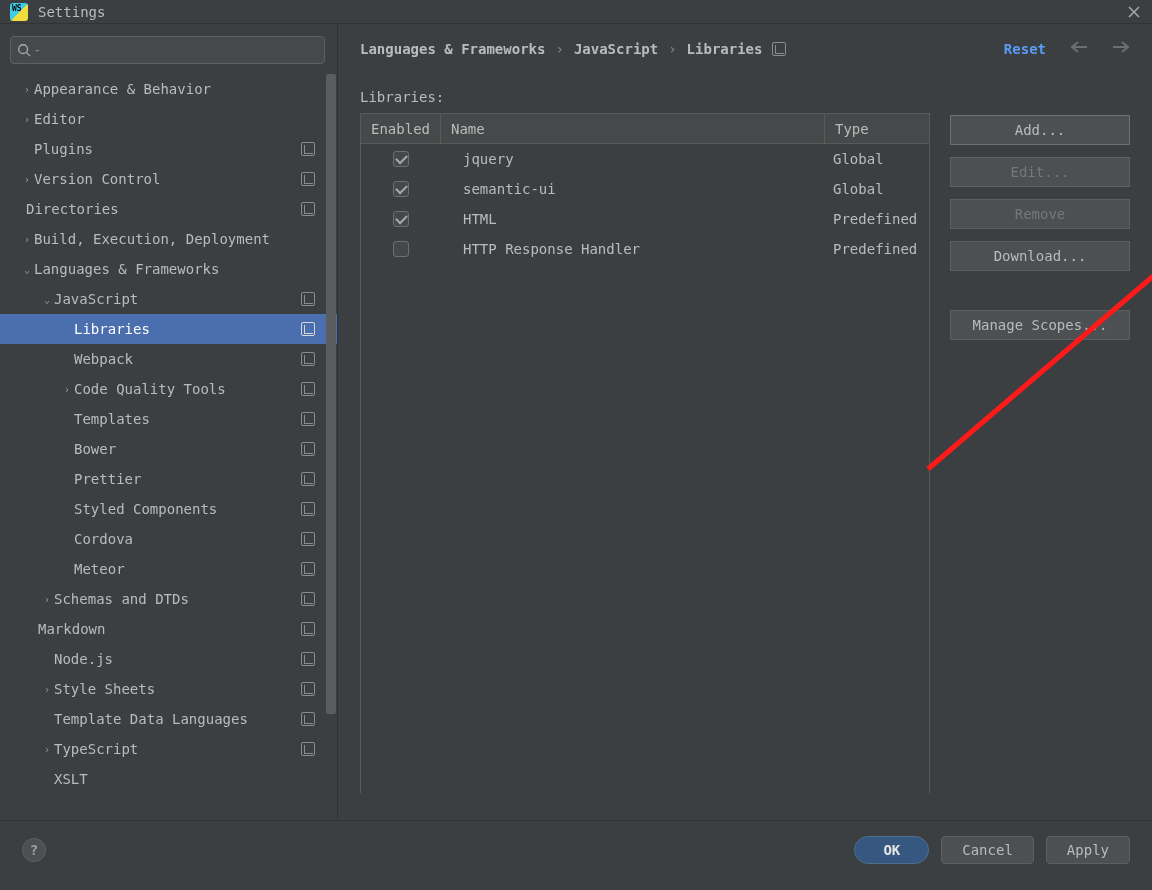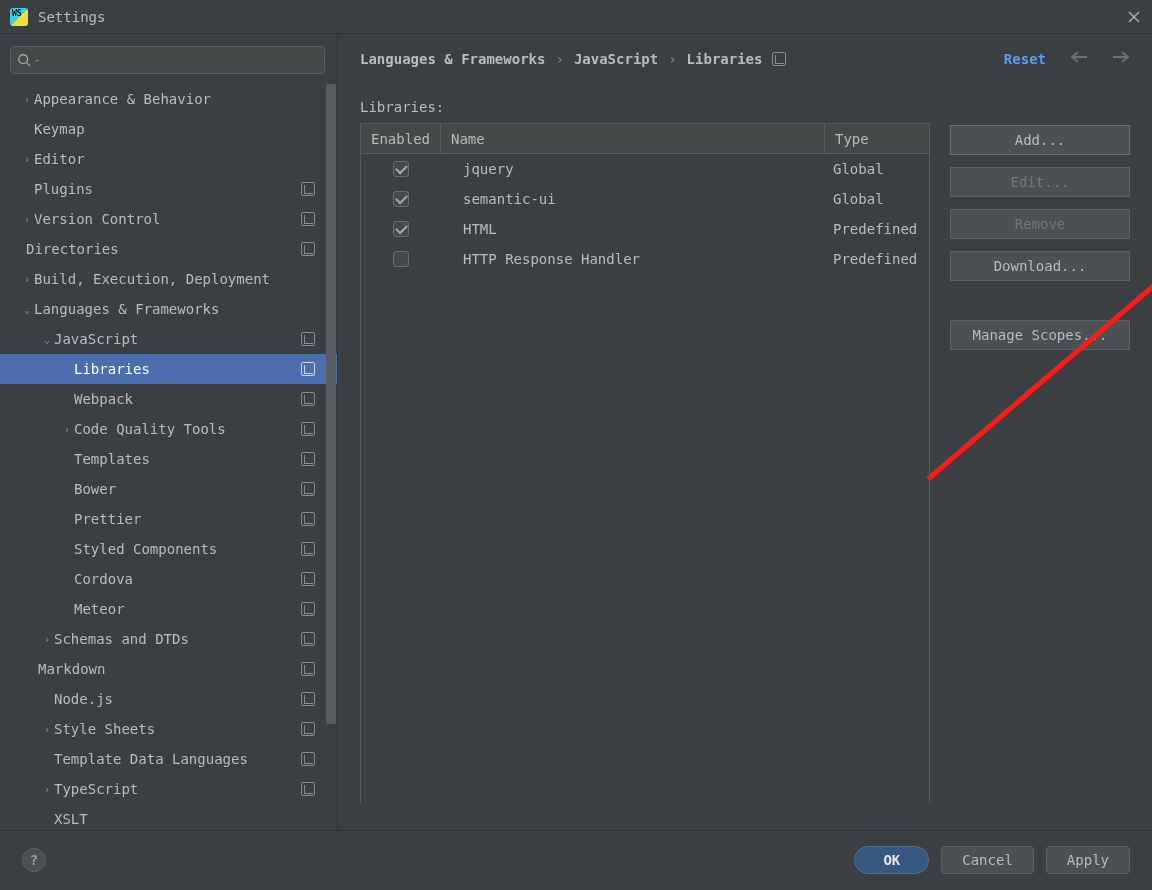--- a/index.html
+++ b/index.html
@@ -7,21 +7,21 @@
     width: 1152px;
     height: 890px;
     background: #3c3f41;
     font-family: "Menlo", "Consolas", monospace;
     font-size: 14px;
     color: #bbbbbb;
     overflow: hidden;
     position: relative;
   }
   .titlebar {
-    height: 34px;
+    height: 24px;
     display: flex;
     align-items: center;
     padding: 0 10px;
     background: #3c3f41;
     border-bottom: 1px solid #323232;
   }
   .titlebar .icon-app {
     width: 18px;
     height: 18px;
     margin-right: 10px;
@@ -287,24 +287,20 @@
             <circle cx="7" cy="7" r="5" stroke="currentColor" stroke-width="1.5" fill="none"></circle>
             <path d="M11 11 L15 15" stroke="currentColor" stroke-width="1.5"></path>
           </svg>
         <span style="color:#888;margin-left:2px;">-</span>
       </div>
     </div>
     <div class="tree" id="tree">
       <div class="tree-row" style="padding-left: 20px;">
           <span class="chev">›</span>
           <span class="label">Appearance &amp; Behavior</span>
-        </div>
-        <div class="tree-row" style="padding-left: 20px;">
-          <span class="chev"></span>
-          <span class="label">Keymap</span>
         </div>
         <div class="tree-row" style="padding-left: 20px;">
           <span class="chev">›</span>
           <span class="label">Editor</span>
         </div>
         <div class="tree-row" style="padding-left: 20px;">
           <span class="chev"></span>
           <span class="label">Plugins</span>
           <span class="badge"></span>
         </div>

